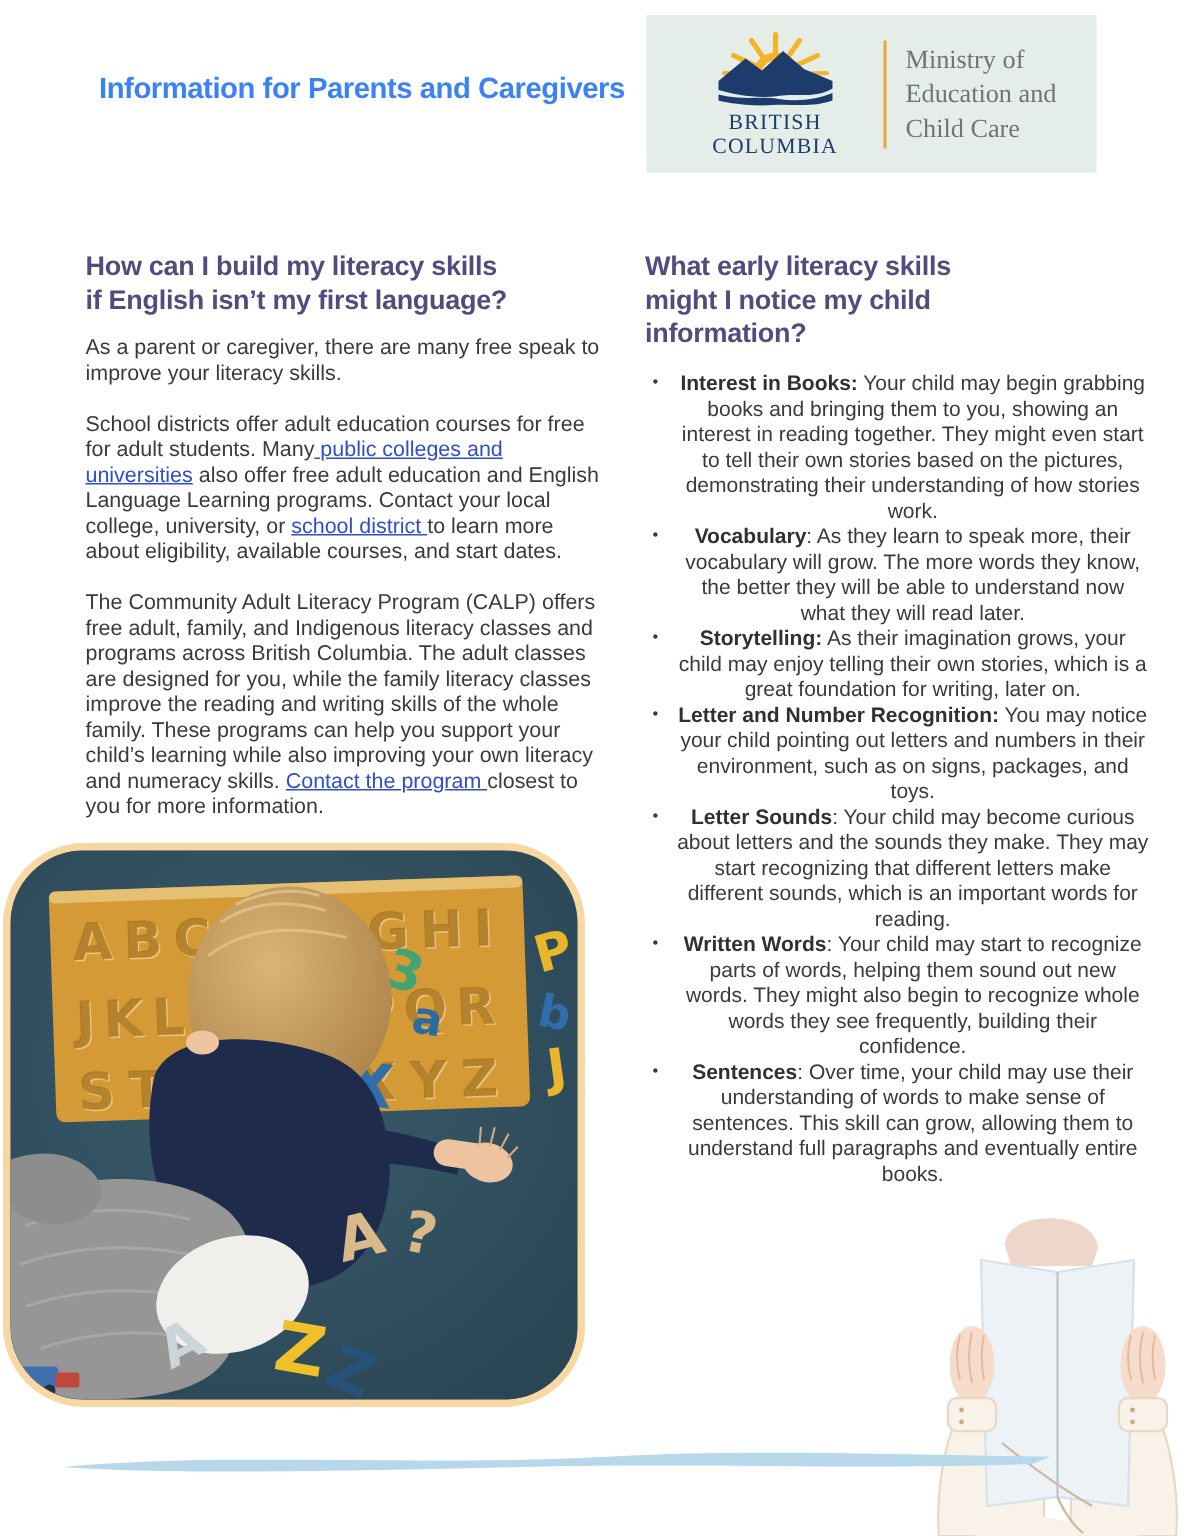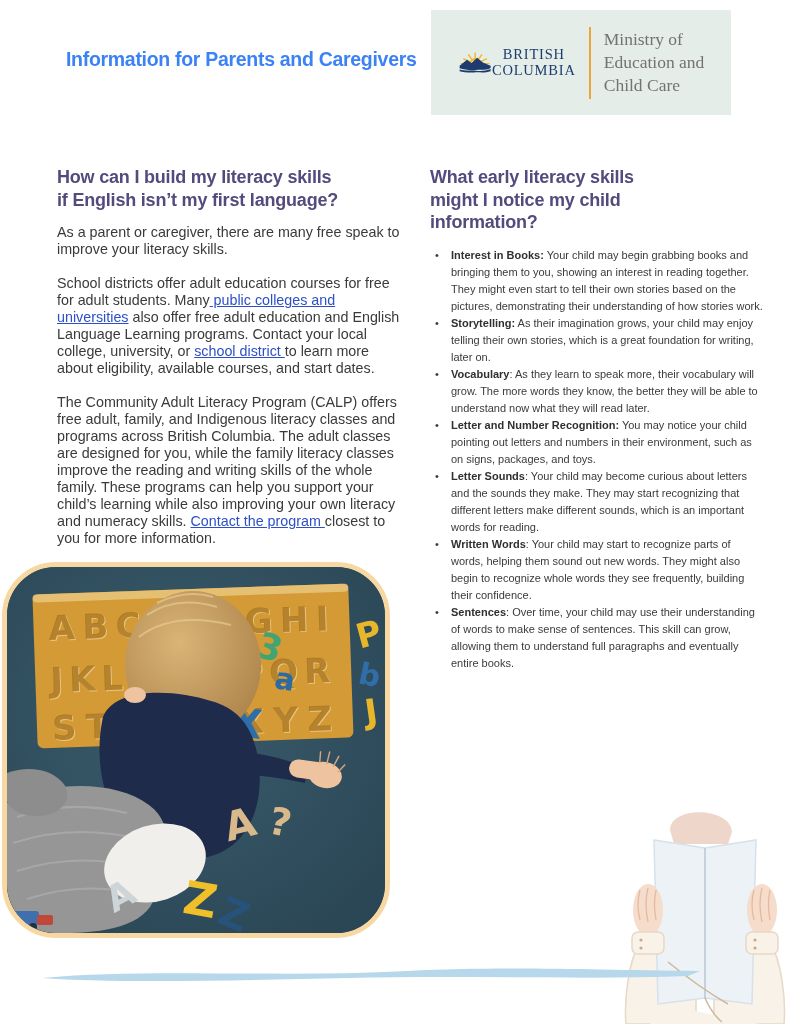--- a/index.html
+++ b/index.html
@@ -11,21 +11,21 @@
 
   
   .header-title {
     position:absolute; left:66px; top:48px;
     font-size:19.5px; font-weight:700; color:#3b82f6; letter-spacing:-0.3px;
   }
   .logo-box {
     position:absolute; left:431px; top:10px; width:300px; height:105px;
     background:#e4ede7; display:flex; align-items:center; justify-content:center; gap:13px;
   }
-  .logo-crest { display:flex; flex-direction:row; align-items:center; width:118px; }
+  .logo-crest { display:flex; flex-direction:column; align-items:center; width:118px; }
   .logo-org {
     font-family:"Liberation Serif", serif; color:#1d3c6d;
     font-size:14.5px; line-height:1.1; text-align:center; letter-spacing:0.8px;
   }
   .logo-divider { width:2px; height:72px; background:#eaa63c; }
   .logo-ministry {
     font-family:"Liberation Serif", serif; color:#737373;
     font-size:17.5px; line-height:1.3;
   }
 
@@ -36,21 +36,21 @@
     color:#554a7d; font-size:18px; font-weight:700; line-height:1.25;
     margin:0 0 13px 0; letter-spacing:-0.2px;
   }
   h2.section span { display:block; white-space:nowrap; }
   p.body {
     font-size:14.3px; color:#3a3a3a; line-height:17px; margin:0 0 17px 0;
   }
   a.doclink { color:#2d4fc8; text-decoration:underline; cursor:pointer; }
 
   ul.bullets { list-style:none; margin:0; padding:0;
-    font-size:11px; color:#3a3a3a; line-height:17px; }
+    font-size:14px; color:#3a3a3a; line-height:17px;text-align:center; }
   ul.bullets li { position:relative; padding-left:21px; }
   ul.bullets li::before {
     content:"•"; position:absolute; left:5px; top:0;
     font-size:11px; color:#3a3a3a;
   }
   b.term { font-weight:700; color:#303030; }
 
   
   .photo-frame {
     position:absolute; left:2px; top:562px; width:388px; height:376px;
@@ -118,22 +118,22 @@
   </div>
 
   <div class="col-right">
     <h2 class="section">
       <span>What early literacy skills</span>
       <span>might I notice my child</span>
       <span>information?</span>
     </h2>
     <ul class="bullets">
       <li><b class="term">Interest in Books:</b><span> Your child may begin grabbing books and bringing them to you, showing an interest in reading together. They might even start to tell their own stories based on the pictures, demonstrating their understanding of how stories work.</span></li>
+      <li><b class="term">Vocabulary</b><span>: As they learn to speak more, their vocabulary will grow. The more words they know, the better they will be able to understand now what they will read later.</span></li>
       <li><b class="term">Storytelling:</b><span> As their imagination grows, your child may enjoy telling their own stories, which is a great foundation for writing, later on.</span></li>
-      <li><b class="term">Vocabulary</b><span>: As they learn to speak more, their vocabulary will grow. The more words they know, the better they will be able to understand now what they will read later.</span></li>
       <li><b class="term">Letter and Number Recognition:</b><span> You may notice your child pointing out letters and numbers in their environment, such as on signs, packages, and toys.</span></li>
       <li><b class="term">Letter Sounds</b><span>: Your child may become curious about letters and the sounds they make. They may start recognizing that different letters make different sounds, which is an important words for reading.</span></li>
       <li><b class="term">Written Words</b><span>: Your child may start to recognize parts of words, helping them sound out new words. They might also begin to recognize whole words they see frequently, building their confidence.</span></li>
       <li><b class="term">Sentences</b><span>: Over time, your child may use their understanding of words to make sense of sentences. This skill can grow, allowing them to understand full paragraphs and eventually entire books.</span></li>
     </ul>
   </div>
 
   <div class="photo-frame" role="img" aria-label="Toddler playing with a wooden alphabet puzzle on a blue carpet">
     <svg viewBox="0 0 378 366" preserveAspectRatio="xMidYMid slice">
       <defs>

